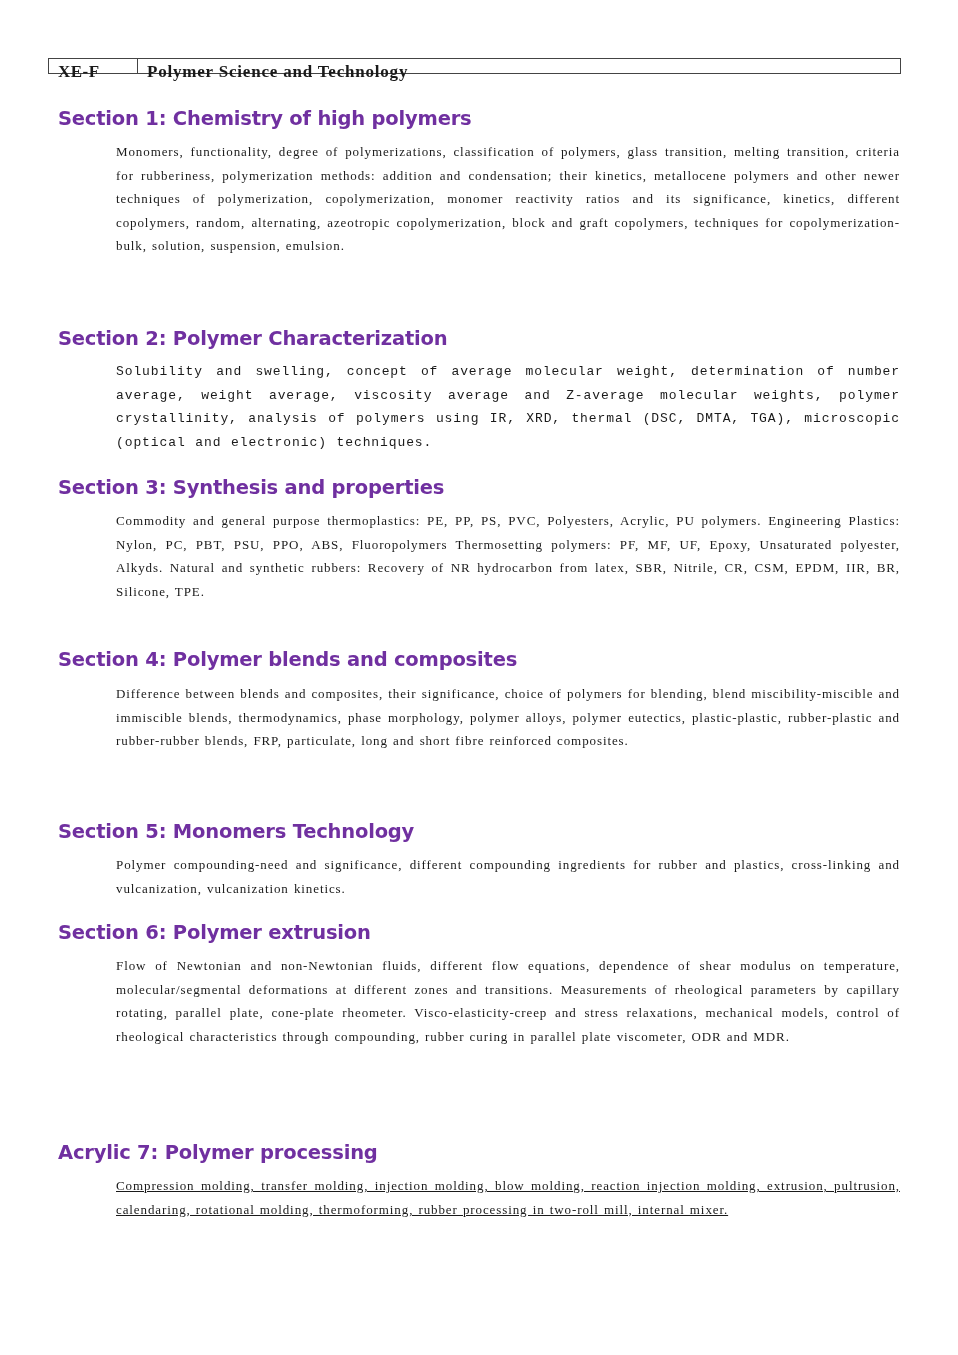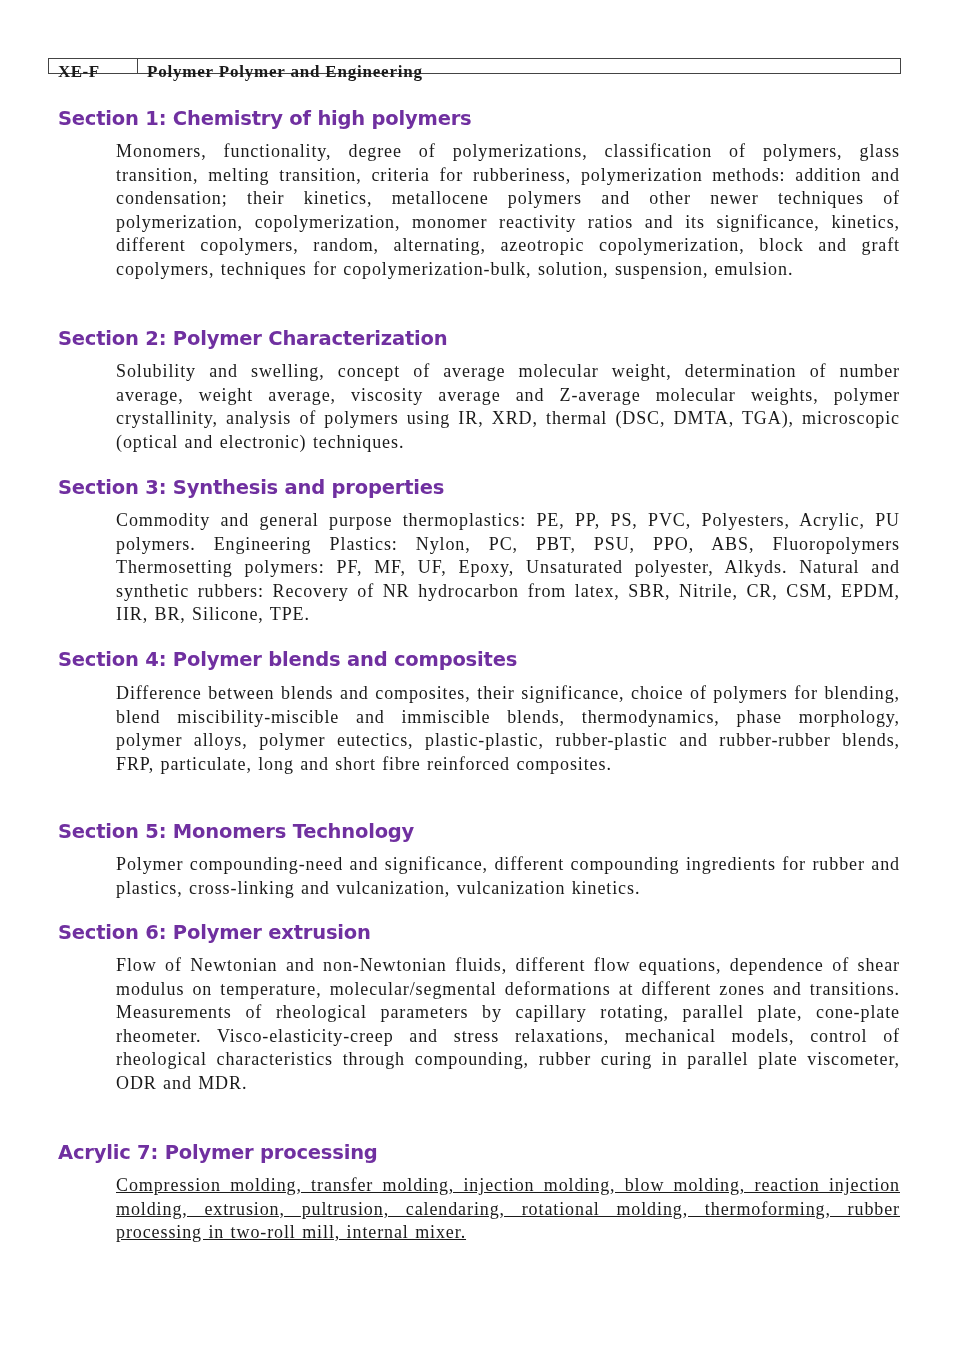--- a/index.html
+++ b/index.html
@@ -20,40 +20,40 @@
   }
   .section { position: absolute; left: 0; width: 958px; }
   .section-heading {
     position: absolute; left: 58px; top: 0;
     font-family: "DejaVu Sans", "Liberation Sans", sans-serif;
     font-weight: bold; font-size: 19.5px; color: #7030a0; white-space: nowrap;
     letter-spacing: -0.2px;
   }
   .section-body {
     position: absolute; left: 116px; width: 784px;
-    font-size: 18px; line-height: 23.6px; text-align: justify;
+    font-size: 13px; line-height: 23.6px; text-align: justify;
     letter-spacing: 0.9px; word-spacing: 1px;
   }
 </style>
 </head>
 <body>
 
 <div class="header-box">
   <div class="header-code">XE-F</div>
-  <div class="header-title">Polymer Polymer and Engineering</div>
+  <div class="header-title">Polymer Science and Technology</div>
 </div>
 
 <div class="section" style="top:107px;">
   <div class="section-heading">Section 1: Chemistry of high polymers</div>
   <div class="section-body" style="top:33px;">Monomers, functionality, degree of polymerizations, classification of polymers, glass transition, melting transition, criteria for rubberiness, polymerization methods: addition and condensation; their kinetics, metallocene polymers and other newer techniques of polymerization, copolymerization, monomer reactivity ratios and its significance, kinetics, different copolymers, random, alternating, azeotropic copolymerization, block and graft copolymers, techniques for copolymerization-bulk, solution, suspension, emulsion.</div>
 </div>
 
 <div class="section" style="top:327px;">
   <div class="section-heading">Section 2: Polymer Characterization</div>
-  <div class="section-body" style="top:33px;">Solubility and swelling, concept of average molecular weight, determination of number average, weight average, viscosity average and Z-average molecular weights, polymer crystallinity, analysis of polymers using IR, XRD, thermal (DSC, DMTA, TGA), microscopic (optical and electronic) techniques.</div>
+  <div class="section-body" style="top:33px;font-family:Liberation Mono, monospace;">Solubility and swelling, concept of average molecular weight, determination of number average, weight average, viscosity average and Z-average molecular weights, polymer crystallinity, analysis of polymers using IR, XRD, thermal (DSC, DMTA, TGA), microscopic (optical and electronic) techniques.</div>
 </div>
 
 <div class="section" style="top:476px;">
   <div class="section-heading">Section 3: Synthesis and properties</div>
   <div class="section-body" style="top:33px;">Commodity and general purpose thermoplastics: PE, PP, PS, PVC, Polyesters, Acrylic, PU polymers. Engineering Plastics: Nylon, PC, PBT, PSU, PPO, ABS, Fluoropolymers Thermosetting polymers: PF, MF, UF, Epoxy, Unsaturated polyester, Alkyds. Natural and synthetic rubbers: Recovery of NR hydrocarbon from latex, SBR, Nitrile, CR, CSM, EPDM, IIR, BR, Silicone, TPE.</div>
 </div>
 
 <div class="section" style="top:648px;">
   <div class="section-heading">Section 4: Polymer blends and composites</div>
   <div class="section-body" style="top:34px;">Difference between blends and composites, their significance, choice of polymers for blending, blend miscibility-miscible and immiscible blends, thermodynamics, phase morphology, polymer alloys, polymer eutectics, plastic-plastic, rubber-plastic and rubber-rubber blends, FRP, particulate, long and short fibre reinforced composites.</div>

